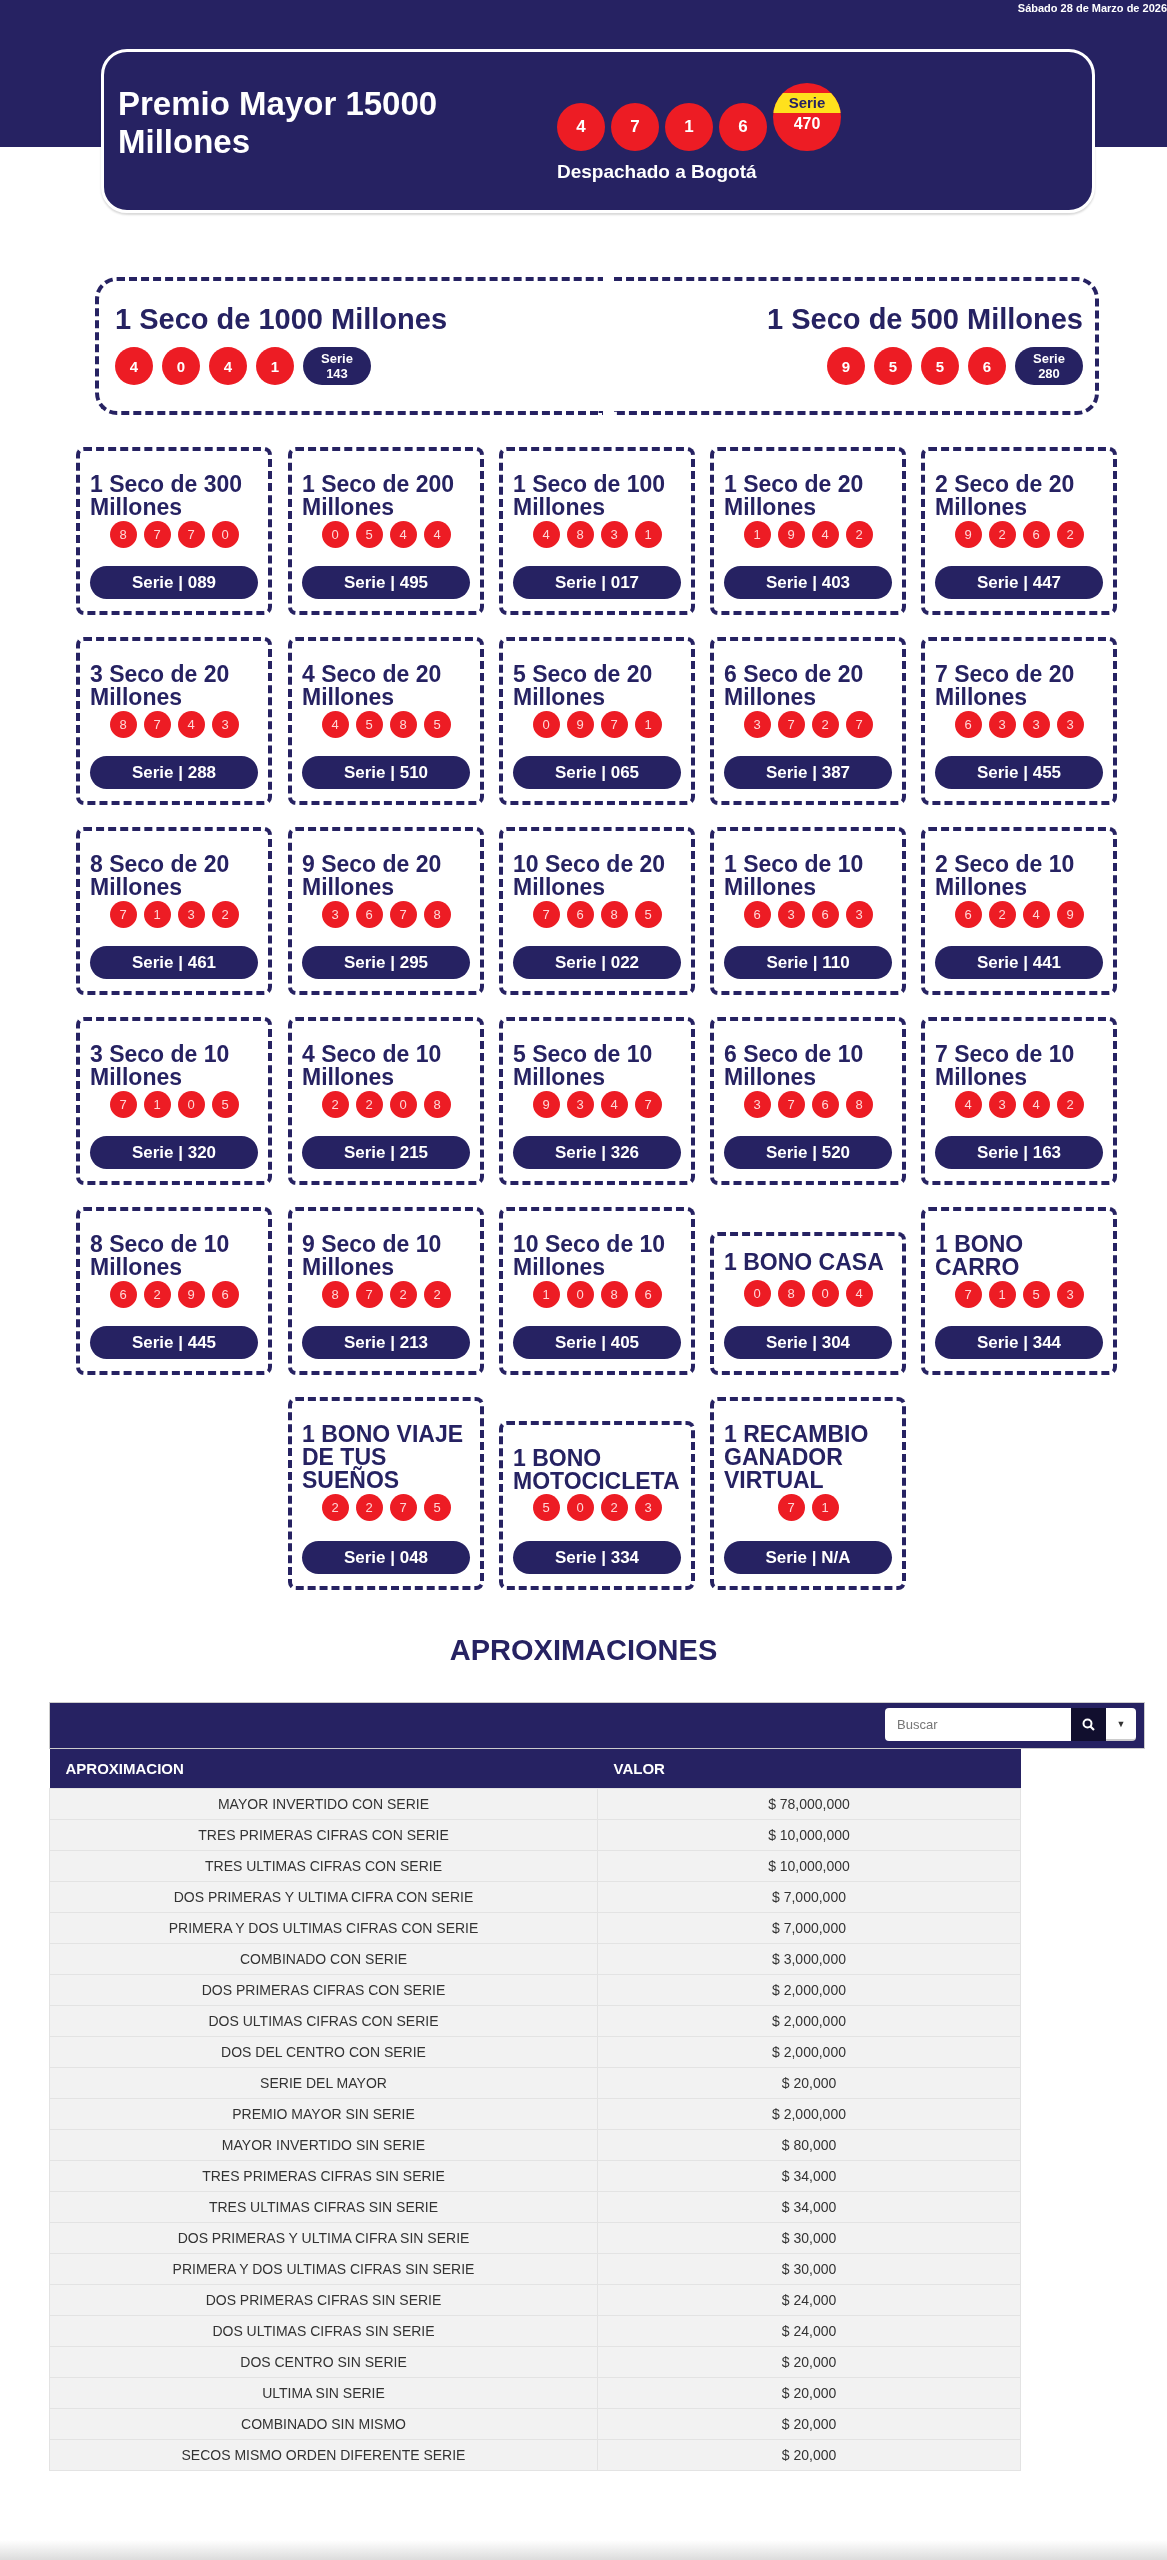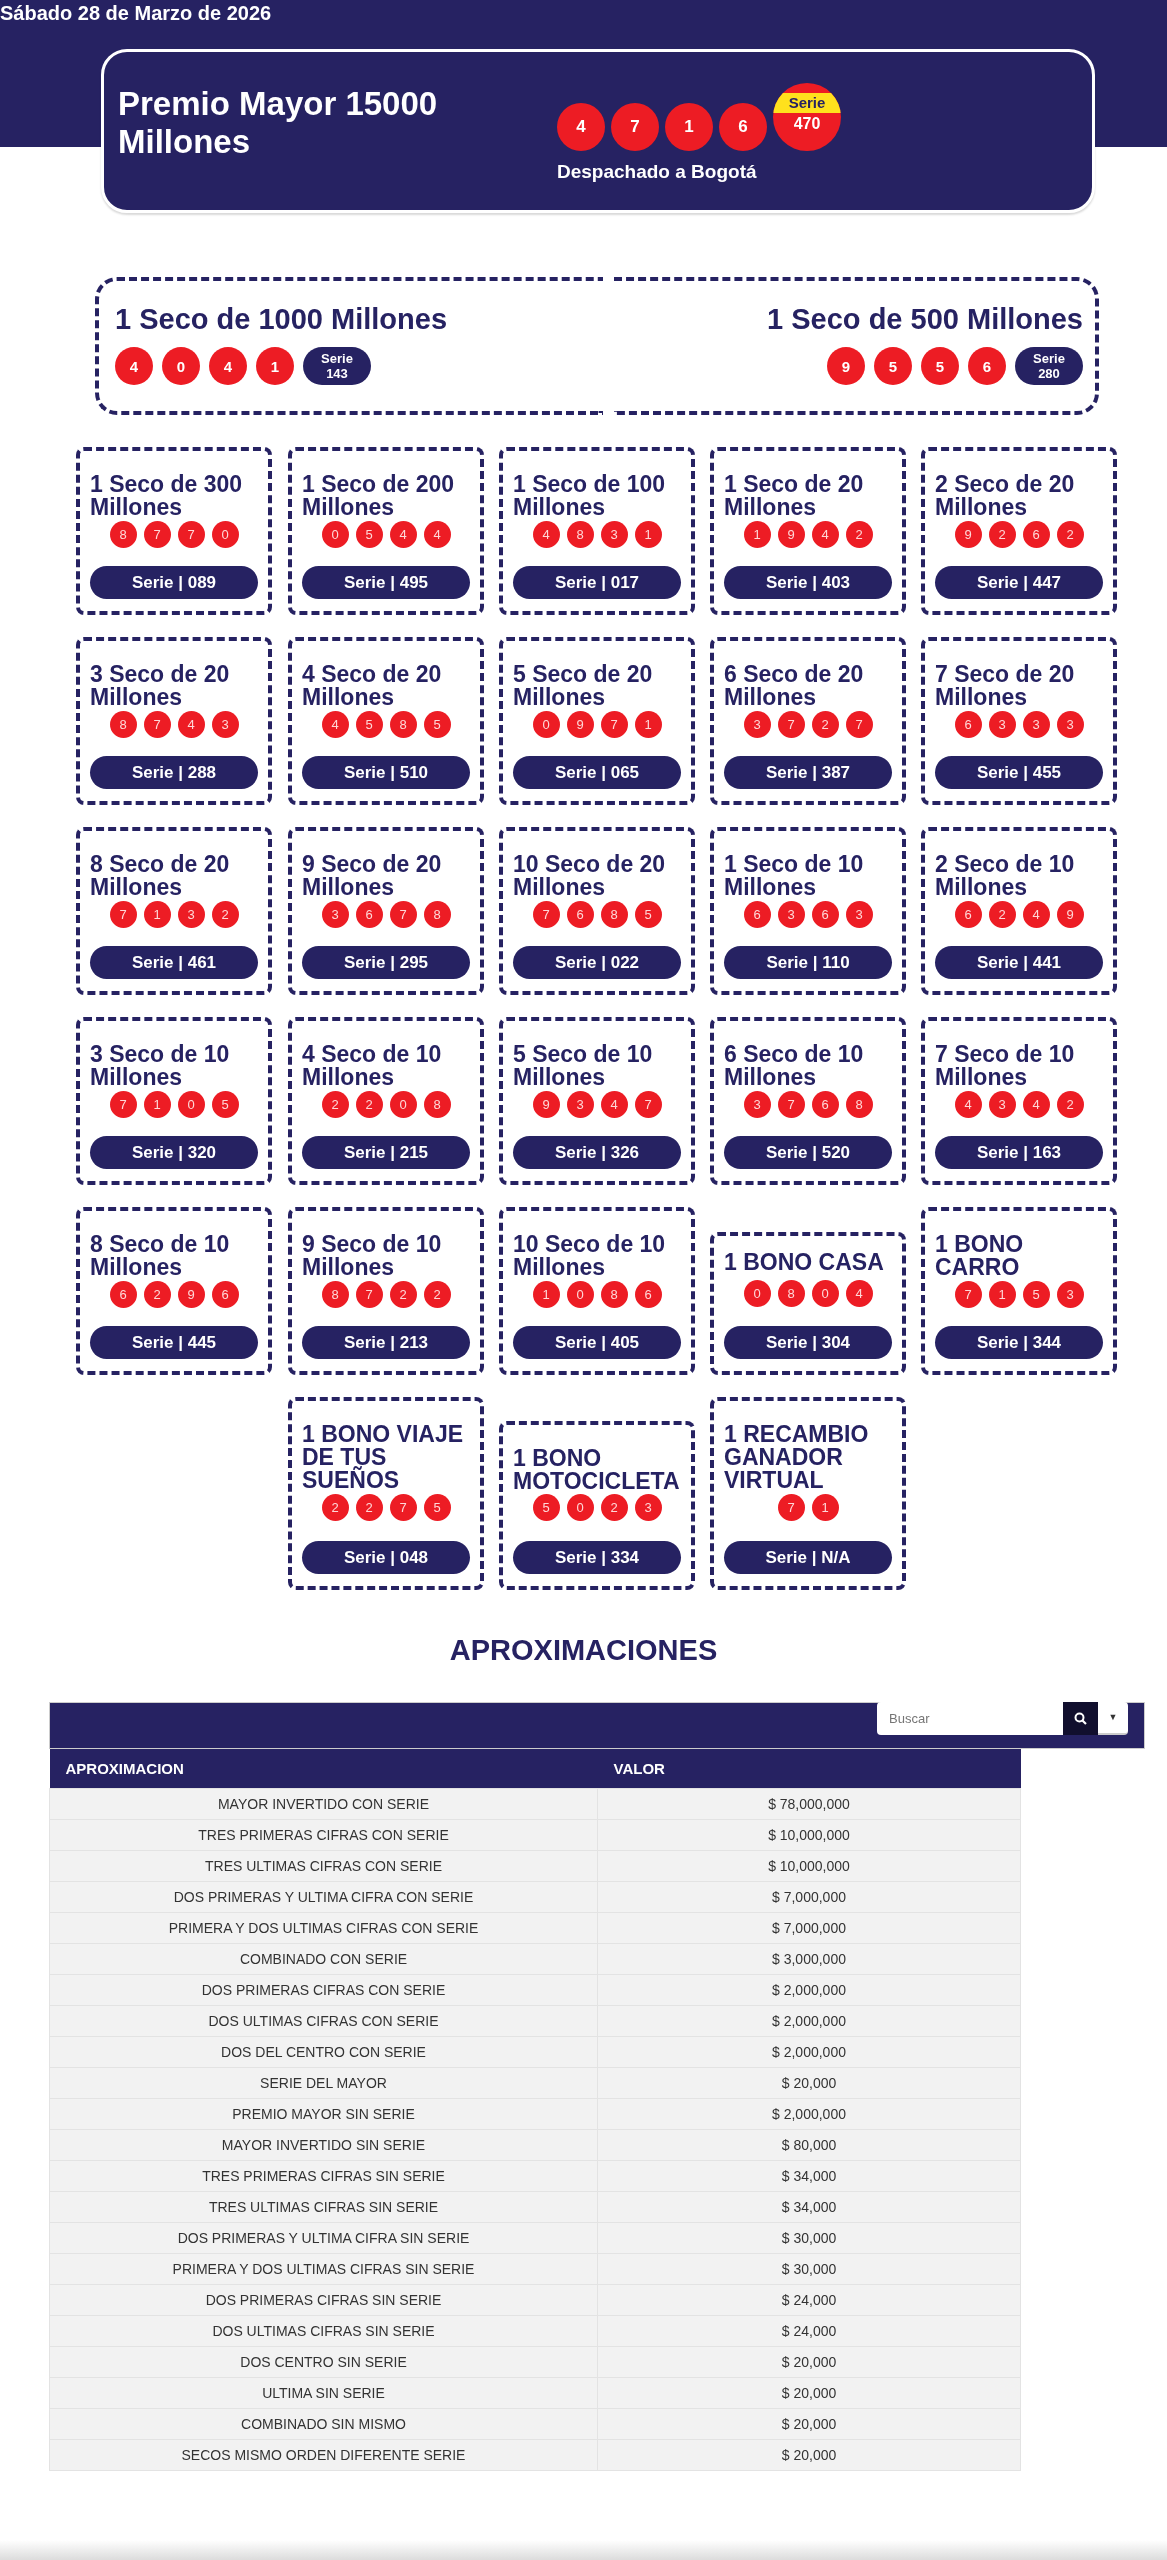--- a/index.html
+++ b/index.html
@@ -1,18 +1,18 @@
 <!DOCTYPE html>
 <html><head>
 <meta charset="utf-8">
 <style>
   * { box-sizing: border-box; margin: 0; padding: 0; }
   html, body { width: 1167px; height: 2560px; background: #ffffff; font-family: "Liberation Sans", "DejaVu Sans", sans-serif; color: #262262; overflow: hidden; position: relative; }
   .top-band { position: absolute; left: 0; top: 0; width: 1167px; height: 147px; background: #262262; }
-  .date { position: absolute; top: 2px; left: 0; width: 1167px; text-align: left; color: #fff; font-size: 20px; font-weight: bold; }
+  .date { position: absolute; top: 2px; left: 0; width: 1167px; text-align: right; color: #fff; font-size: 11px; font-weight: bold; }
   .hero { position: absolute; left: 101px; top: 49px; width: 994px; height: 164px; background: #262262; border: 3px solid #ffffff; border-radius: 26px; box-shadow: 0 2px 2px rgba(0,0,0,0.15); }
   .hero-title { position: absolute; left: 14px; top: 33px; width: 380px; color: #fff; font-size: 33px; font-weight: bold; line-height: 38px; }
   .hero-balls { position: absolute; left: 453px; top: 51px; display: flex; gap: 6px; }
   .ball-lg { width: 48px; height: 48px; border-radius: 50%; background: #ed1c24; color: #fff; font-size: 17px; font-weight: bold; display: flex; align-items: center; justify-content: center; }
   .ball-serie-lg { position: relative; width: 68px; height: 68px; border-radius: 50%; background: #ed1c24; overflow: hidden; margin-top: -20px; }
   .ball-serie-lg .band { position: absolute; left: 0; top: 10px; width: 100%; height: 20px; background: #ffe11d; color: #262262; font-size: 15px; font-weight: bold; text-align: center; line-height: 20px; }
   .ball-serie-lg .num { position: absolute; left: 0; top: 32px; width: 100%; text-align: center; color: #fff; font-size: 16px; font-weight: bold; }
   .hero-sub { position: absolute; left: 453px; top: 109px; color: #fff; font-size: 19px; font-weight: bold; }
 
   .secos-top { position: absolute; top: 277px; height: 138px; border: 4px dashed #262262; }
@@ -29,21 +29,21 @@
 
   .card { position: absolute; width: 196px; height: 168px; border: 4px dashed #262262; border-radius: 8px; background: #fff; }
   .card-title { position: absolute; left: 10px; right: 6px; font-size: 23px; font-weight: bold; line-height: 23px; color: #262262; }
   .card-balls { position: absolute; left: 0; right: 0; display: flex; justify-content: center; gap: 7px; }
   .ball-sm { width: 27px; height: 27px; border-radius: 50%; background: #ed1c24; color: #ffd7d7; font-size: 13px; display: flex; align-items: center; justify-content: center; }
   .card-serie { position: absolute; left: 10px; right: 10px; height: 33px; border-radius: 17px; background: #262262; color: #fff; font-size: 17px; font-weight: bold; text-align: center; line-height: 33px; }
 
   .aprox-title { position: absolute; top: 1634px; left: 0; width: 1167px; text-align: center; font-size: 29px; font-weight: bold; color: #262262; }
   .table-wrap { position: absolute; left: 49px; top: 1702px; width: 1096px; }
   .toolbar { height: 47px; background: #262262; border: 1px solid #ccc; position: relative; }
-  .search-box { position: absolute; right: 16px; top: 5px; display: flex; height: 20px; align-items: center; }
+  .search-box { position: absolute; right: 8px; top: 5px; display: flex; height: 20px; }
   .search-input { width: 186px; height: 33px; border: none; border-radius: 4px 0 0 4px; padding-left: 12px; font-size: 13px; color: #999; background: #fff; font-family: "Liberation Sans", sans-serif; }
   .search-btn { width: 35px; height: 33px; background: #110f2e; color: #fff; display: flex; align-items: center; justify-content: center; }
   .caret-btn { width: 30px; height: 33px; background: #fff; border-radius: 0 4px 4px 0; display: flex; align-items: center; justify-content: center; font-size: 9px; color: #333; border-bottom: 2px solid #ccc; }
   table { width: 972px; border-collapse: collapse; }
   thead th { background: #262262; color: #fff; font-size: 15px; font-weight: bold; text-align: left; height: 39px; padding-left: 16px; }
   tbody td { background: #f2f2f2; color: #333; font-size: 14px; text-align: center; height: 31px; border: 1px solid #e3e3e3; }
   tbody td:first-child { width: 548px; }
   .footer-shadow { position: absolute; left: 0; top: 2540px; width: 1167px; height: 20px; background: linear-gradient(#ffffff, #dcdcdc); }
 </style>
 </head>

